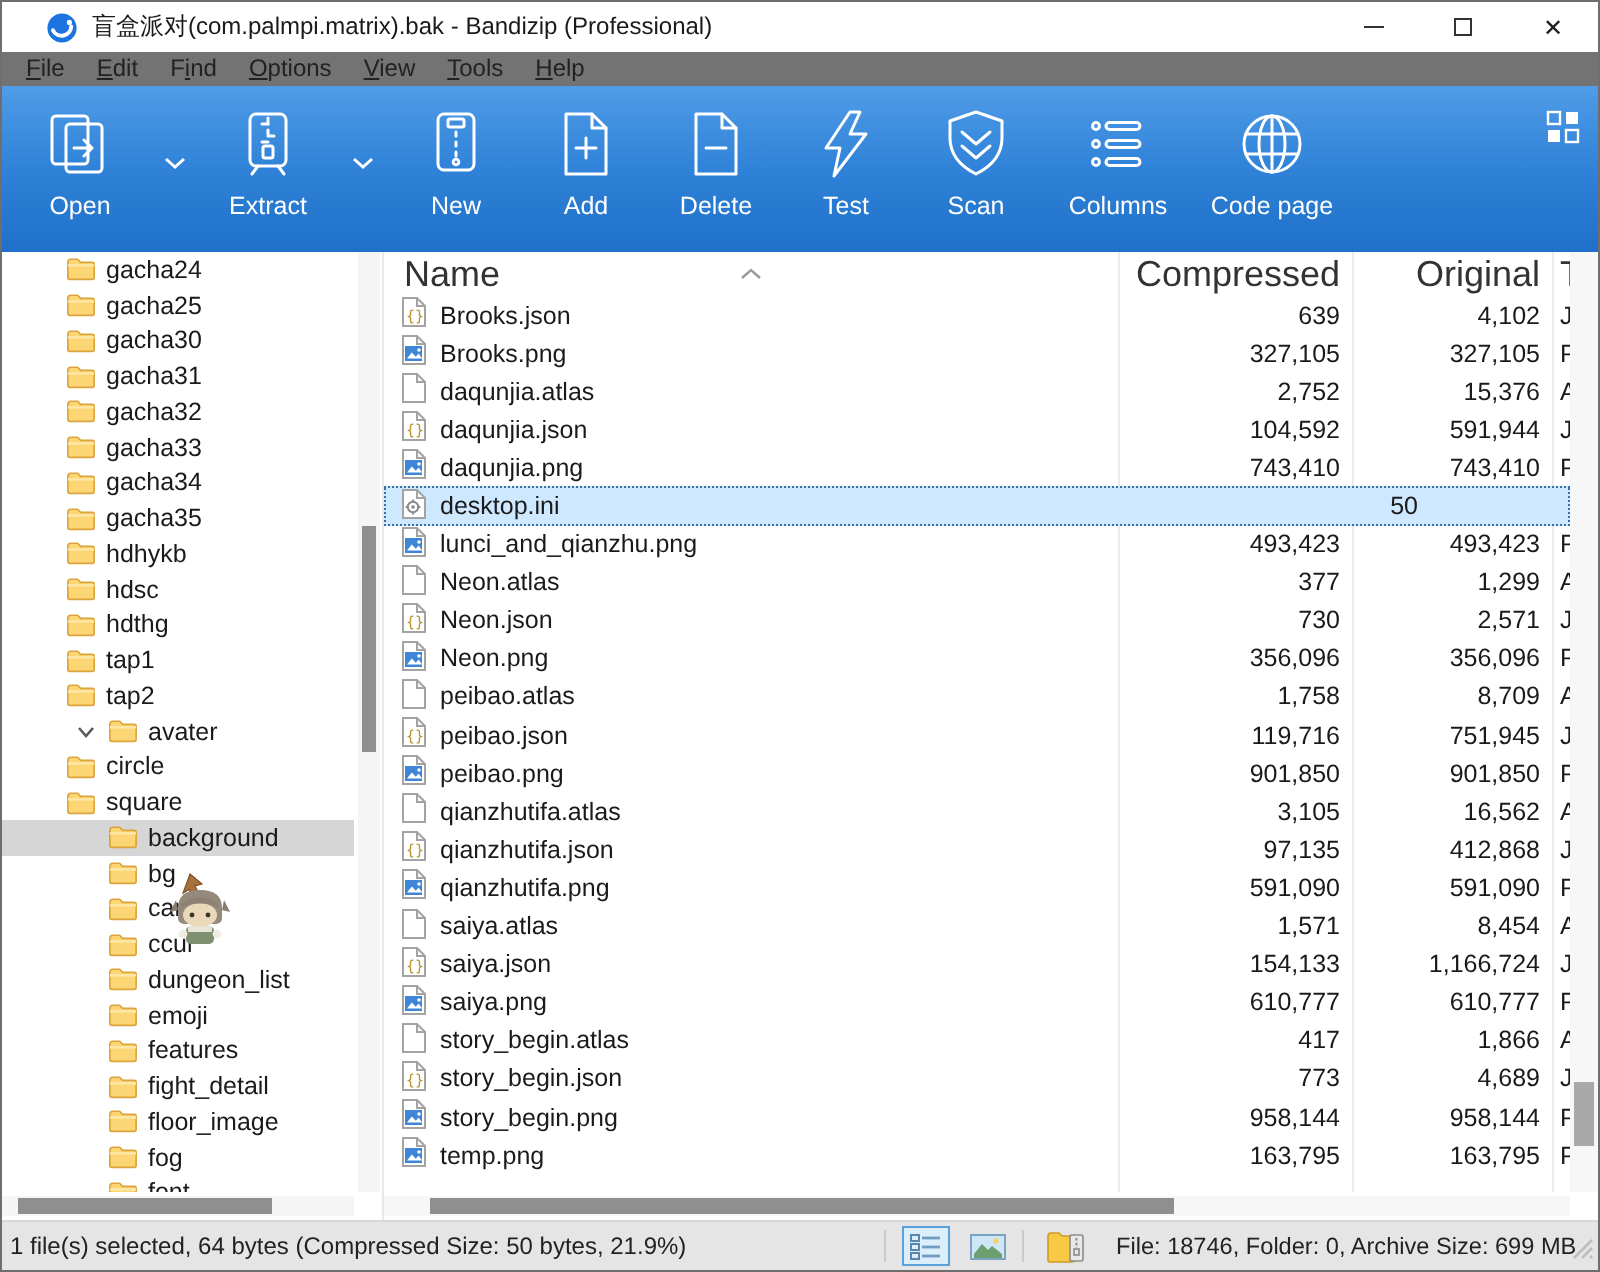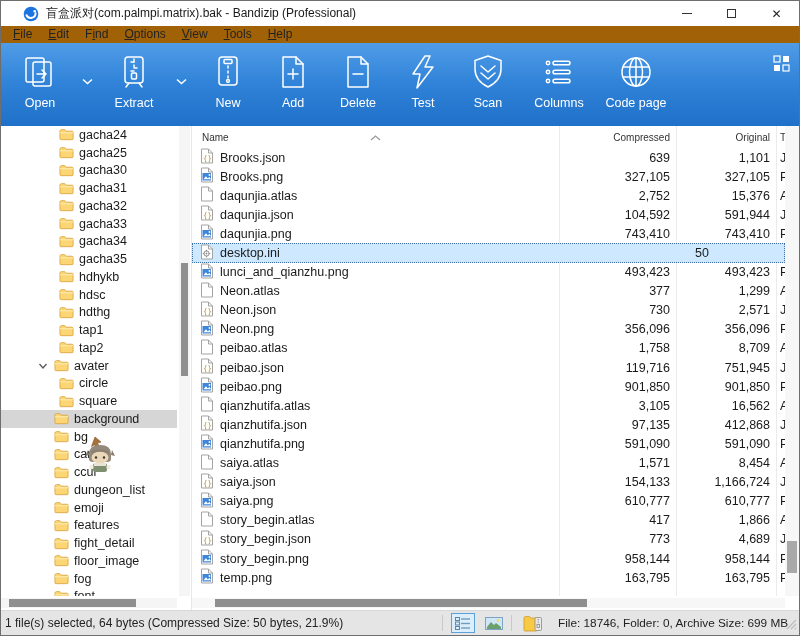--- a/index.html
+++ b/index.html
@@ -10,55 +10,55 @@
   .titlebar{position:absolute;top:0;left:0;right:0;height:25px;background:#fff;display:flex;align-items:center;padding-left:22px;}
   .app-icon{width:16px;height:16px;flex:0 0 16px;}
   .title-text{font-size:12px;color:#1a1a1a;margin-left:7px;white-space:nowrap;}
   .win-controls{position:absolute;right:0;top:0;height:25px;display:flex;}
   .win-btn{width:45px;height:25px;display:flex;align-items:center;justify-content:center;color:#333;}
   .glyph-min{width:10px;height:1px;background:#333;display:block;}
   .glyph-max{width:9px;height:9px;border:1px solid #333;display:block;}
   .glyph-close{font-size:12px;line-height:1;color:#222;}
 
   
-  .menubar{position:absolute;top:25px;left:0;right:0;height:17px;background:#a16207;display:flex;align-items:flex-start;padding-left:4px;font-size:12px;color:#222;}
+  .menubar{position:absolute;top:25px;left:0;right:0;height:17px;background:#737373;display:flex;align-items:flex-start;padding-left:4px;font-size:12px;color:#222;}
   .menu-item{padding:0 8px;height:17px;line-height:17px;}
   .menu-item u{text-decoration:underline;}
 
   
   .toolbar{position:absolute;top:42px;left:0;right:0;height:93px;background:linear-gradient(180deg,#509ce7 0%,#2f82d8 45%,#1c6cc5 100%);display:flex;align-items:flex-start;padding:9px 4px 0 8px;color:#fff;}
   .tbtn{width:62px;display:flex;flex-direction:column;align-items:center;margin-right:3px;}
   .tbtn .ticon{height:40px;display:flex;align-items:center;justify-content:center;}
   .tbtn .tlabel{font-size:12.5px;margin-top:4px;color:#fff;white-space:nowrap;}
   .tchev{width:26px;height:40px;display:flex;align-items:center;justify-content:center;margin-top:9px;margin-right:3px;}
   .tbtn-wide{width:74px;}
   .panes-icon{position:absolute;right:9px;top:12px;}
 
   
   .content{position:absolute;top:125px;left:0;right:0;bottom:25px;background:#fff;}
 
   
   .sidebar{position:absolute;left:0;top:0;width:190px;bottom:0;background:#fff;}
   .tree{position:absolute;left:0;top:0;right:14px;bottom:14px;overflow:hidden;}
   .tree-row{height:17.75px;display:flex;align-items:center;font-size:12.5px;color:#1a1a1a;white-space:nowrap;}
   .tree-row.lv1{padding-left:37px;}
-  .tree-row.lv2{padding-left:58px;}
+  .tree-row.lv2{padding-left:32px;}
   .tree-row.selected{background:#d6d6d6;}
   .tree-chev{width:16px;flex:0 0 16px;display:flex;align-items:center;}
   .tree-row .fold{margin-right:5px;flex:0 0 15px;display:flex;}
   .sb-vscroll{position:absolute;right:1px;top:0;width:11px;bottom:14px;background:#f5f5f5;}
   .sb-vthumb{position:absolute;left:2px;width:7px;top:137px;height:113px;background:#8f8f8f;}
   .sb-hscroll{position:absolute;left:0;right:14px;bottom:2px;height:10px;background:#f5f5f5;}
   .sb-hthumb{position:absolute;top:1px;height:8px;left:8px;width:127px;background:#8f8f8f;}
 
   
   .main{position:absolute;left:190px;top:0;right:0;bottom:0;border-left:1px solid #e8e8e8;background:#fff;}
   .colsep{position:absolute;top:0;bottom:14px;width:0;border-left:1px solid #ebebeb;}
   .colsep.c1{left:367px;} .colsep.c2{left:484px;} .colsep.c3{left:584px;}
-  .mheader{position:absolute;top:0;left:0;right:14px;height:22px;display:grid;grid-template-columns:367px 117px 100px 1fr;font-size:10px;color:#333;align-items:center;}
+  .mheader{position:absolute;top:0;left:0;right:14px;height:22px;display:grid;grid-template-columns:367px 117px 100px 1fr;font-size:18px;color:#333;align-items:center;}
   .mh-name{padding-left:10px;}
   .mh-comp,.mh-orig{text-align:right;padding-right:6px;}
   .mh-type{padding-left:4px;overflow:hidden;white-space:nowrap;}
   .sort-chev{position:absolute;left:178px;top:1px;}
   .mrows{position:absolute;top:22px;left:0;right:14px;}
   .frow{height:19.1px;display:grid;grid-template-columns:367px 117px 100px 1fr;align-items:center;font-size:12.5px;color:#1a1a1a;}
   .frow.sel{background:#cde8ff;outline:1px dotted #3a6ea5;outline-offset:-1px;gap:39px;}
   .fname{display:flex;align-items:center;gap:6px;padding-left:8px;white-space:nowrap;overflow:hidden;}
   .fcomp,.forig{text-align:right;padding-right:6px;font-variant-numeric:tabular-nums;}
   .ftype{padding-left:4px;overflow:hidden;white-space:nowrap;}
@@ -523,21 +523,21 @@
           <div class="frow">
             <span class="fname">
               <span><svg width="14" height="16" viewBox="0 0 14 16">
                   <path d="M1.5 1 h7 l4 4 v10 h-11 z" fill="#fff" stroke="#a3a3a3"></path>
                   <path d="M8.5 1 v4 h4" fill="none" stroke="#a3a3a3"></path>
                   <text x="3" y="12.5" font-size="7.5" fill="#b5952e" font-family="DejaVu Sans Mono, monospace">{}</text>
                 </svg></span>
               <span>Brooks.json</span>
             </span>
             <span class="fcomp">639</span>
-            <span class="forig">1,101</span>
+            <span class="forig">4,102</span>
             <span class="ftype">J</span>
           </div>
           <div class="frow">
             <span class="fname">
               <span><svg width="14" height="16" viewBox="0 0 14 16">
                   <path d="M1.5 1 h7 l4 4 v10 h-11 z" fill="#fff" stroke="#a3a3a3"></path>
                   <path d="M8.5 1 v4 h4" fill="none" stroke="#a3a3a3"></path>
                   <rect x="2.5" y="6" width="8.5" height="7.5" fill="#3f86d8"></rect>
                   <path d="M3.5 12.3 l2.4-3 2 2.1 1.4-1.7 1.8 2.6 z" fill="#fff"></path>
                   <circle cx="9.5" cy="8" r="0.9" fill="#fff"></circle>

